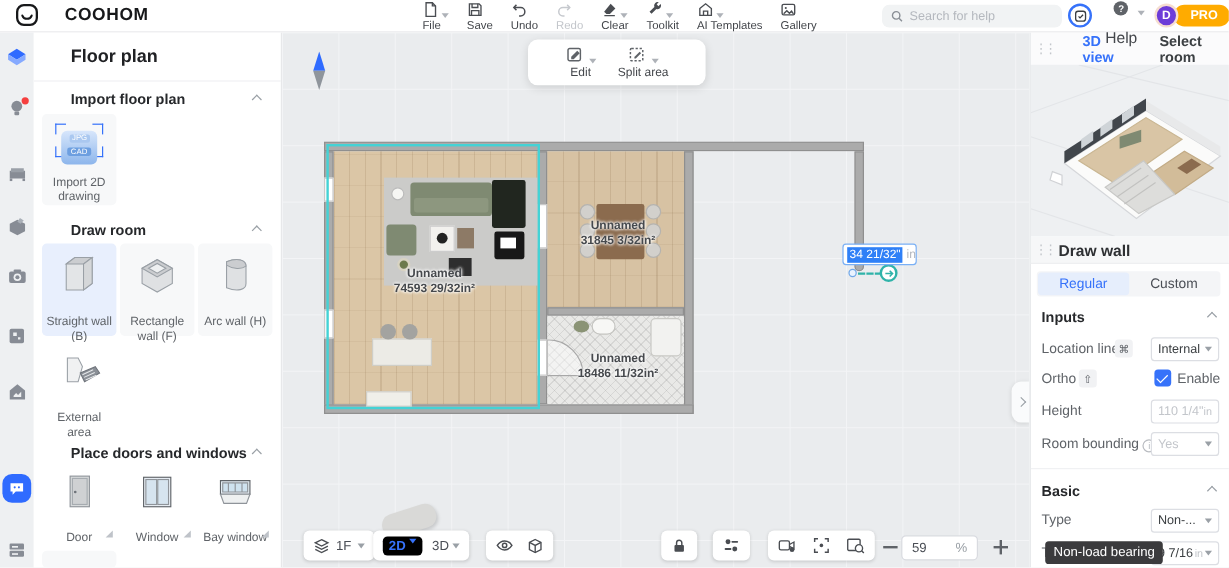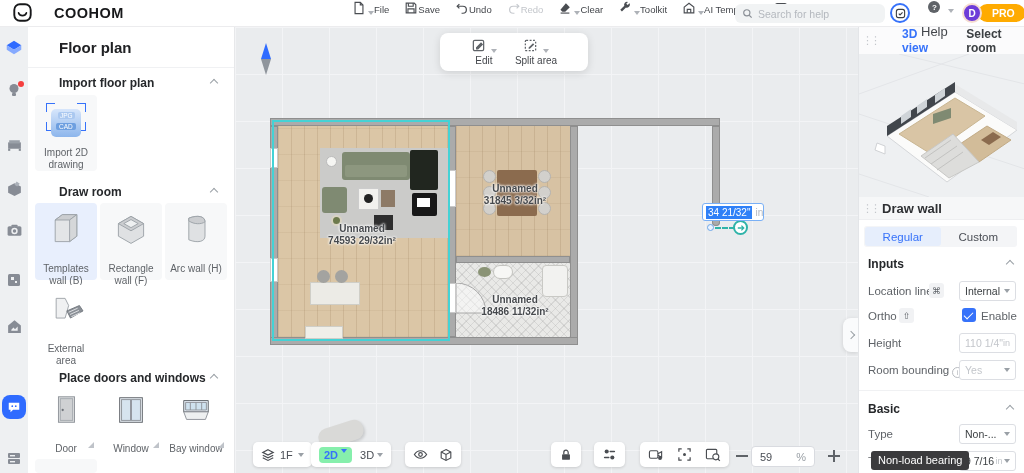--- a/index.html
+++ b/index.html
@@ -6,21 +6,21 @@
   html,body{width:1024px;height:473px;overflow:hidden}
   body{font-family:"Liberation Sans",sans-serif;background:#fff;position:relative;font-size:12px;color:#3c4043}
   .abs{position:absolute}
   svg{display:block}
   
   #topbar{position:absolute;left:0;top:0;width:1024px;height:27px;background:#fff;border-bottom:1px solid #ececee;z-index:50}
   .logo{position:absolute;left:13px;top:3px;display:flex;align-items:center;gap:22px}
   .logo-text{font-weight:bold;font-size:14.5px;letter-spacing:.5px;color:#17181a}
   .unlock{position:absolute;left:120px;top:3px;height:21px;display:flex;align-items:center;gap:6px;padding:0 12px;background:#fff;border:1px solid #e4e6e9;border-radius:6px;box-shadow:0 1px 2px rgba(0,0,0,.05);font-size:11px;color:#3c4043}
   #menu{position:absolute;left:352px;top:1px;display:flex;gap:15px}
-  .mitem{display:flex;align-items:flex-end;cursor:pointer}
+  .mitem{display:flex;flex-direction:column;align-items:flex-start;cursor:pointer}
   .mico{display:flex;align-items:flex-end;gap:2px;height:14px}
   .mlabel{font-size:9.5px;color:#43464b;margin-top:1px;white-space:nowrap}
   .mitem.disabled .mlabel{color:#c3c6cb}
   .tri{width:0;height:0;border-left:3px solid transparent;border-right:3px solid transparent;border-top:4px solid #aeb2b8}
   .searchbox{position:absolute;left:735px;top:4px;width:150px;height:19px;background:#f1f3f4;border-radius:6px;display:flex;align-items:center;gap:5px;padding:0 7px}
   .searchbox input{border:0;background:transparent;outline:0;font-size:10.5px;width:118px;color:#3c4043;font-family:"Liberation Sans",sans-serif}
   .searchbox input::placeholder{color:#b4b8be}
   .boardring{position:absolute;left:890px;top:3px;width:20px;height:20px;border:2px solid #3672fa;border-radius:50%;display:flex;align-items:center;justify-content:center}
   .helpwrap{position:absolute;left:921px;top:1px;display:flex;flex-direction:column;align-items:center}
   .helpq{width:12px;height:12px;border-radius:50%;background:#5f6368;color:#fff;font-size:8px;font-weight:bold;display:flex;align-items:center;justify-content:center}
@@ -57,21 +57,21 @@
   .wood{background-color:#dbc6a6;background-image:repeating-linear-gradient(90deg,rgba(128,96,60,.16) 0 1px,transparent 1px 13px),repeating-linear-gradient(0deg,rgba(128,96,60,.08) 0 1px,transparent 1px 26px)}
   .bathfloor{background-color:#e9e9e7;background-image:repeating-linear-gradient(45deg,rgba(150,150,150,.22) 0 1px,transparent 1px 6px),repeating-linear-gradient(-45deg,rgba(150,150,150,.22) 0 1px,transparent 1px 6px)}
   .sel{position:absolute;border:2.5px solid #44d2d5;pointer-events:none;z-index:6}
   .rlabel{position:absolute;transform:translateX(-50%);text-align:center;font-size:10px;font-weight:bold;color:#46494d;line-height:12px;white-space:nowrap;text-shadow:0 0 2px #fff,0 0 3px #fff,0 0 3px #fff;z-index:5}
   .furn{position:absolute}
   .chair{position:absolute;width:13px;height:13px;border-radius:50%;background:#d2d0cc;border:1px solid #b5b3af}
   .floatbar{position:absolute;left:205px;top:6px;width:148px;height:38px;background:#fff;border-radius:8px;box-shadow:0 2px 8px rgba(0,0,0,.12);display:flex;align-items:center;justify-content:center;gap:18px;z-index:12}
   .fitem{display:flex;flex-direction:column;align-items:center;cursor:pointer}
   .fitem .mlabel{font-size:10px;margin-top:2px}
   .pill{position:absolute;height:25px;background:#fff;border-radius:5px;box-shadow:0 1px 3px rgba(0,0,0,.14);display:flex;align-items:center;gap:5px;padding:0 8px;font-size:11px;color:#4a4e55;z-index:12}
-  .chip2d{background:#86efac;color:#3672fa;font-weight:bold;border-radius:4px;padding:2px 5px;display:flex;align-items:flex-start;gap:3px}
+  .chip2d{background:#000000;color:#3672fa;font-weight:bold;border-radius:4px;padding:2px 5px;display:flex;align-items:flex-start;gap:3px}
   .tri-b{width:0;height:0;border-left:3.5px solid transparent;border-right:3.5px solid transparent;border-top:4.5px solid #3672fa}
   .tri-g{width:0;height:0;border-left:3.5px solid transparent;border-right:3.5px solid transparent;border-top:4.5px solid #9aa0a6}
   .zoombox{position:absolute;left:516px;top:419px;width:64px;height:21px;background:#fff;border:1px solid #d9dbe0;border-radius:4px;display:flex;align-items:center;justify-content:space-between;padding:0 8px;font-size:11px;color:#4a4e55;z-index:12}
   .minusbtn,.plusbtn{position:absolute;top:422px;width:14px;height:14px;z-index:12;cursor:pointer}
   .hbar{position:absolute;left:1px;top:6px;width:12px;height:2px;background:#5f6368}
   .vbar{position:absolute;left:6px;top:1px;width:2px;height:12px;background:#5f6368}
   .measure{position:absolute;left:467px;top:176px;width:62px;height:18px;background:#fff;border:1.5px solid #7ab0f5;border-radius:3px;display:flex;align-items:center;padding:0 3px;gap:3px;font-size:10px;z-index:14}
   .mval{background:#2f80f7;color:#fff;padding:0 2px;line-height:13px;white-space:nowrap}
   .munit{color:#b4b8be}
   .handle-line{position:absolute;left:480px;top:200px;width:20px;border-top:2px dashed #2fb3a9;z-index:13}
@@ -323,21 +323,21 @@
   <div class="shead" style="top:158px">Draw room</div>
   <span class="chev up abs" style="left:183px;top:162px"></span>
   <div class="tile selected" style="left:7px;top:176px;height:77px">
     <span>
       <svg width="40" height="36" viewBox="0 0 44 40">
           <path d="M10 10l8-6h16v24l-8 6H10z" fill="#e3e5e7" stroke="#9aa0a6"></path>
           <path d="M10 10l8-6h16l-8 6z" fill="#cbcdd0" stroke="#9aa0a6"></path>
           <path d="M34 4v24l-8 6V10z" fill="#d5d7d9" stroke="#9aa0a6"></path>
         </svg>
     </span>
-    <div class="tlabel">Templates wall (B)</div>
+    <div class="tlabel">Straight wall (B)</div>
   </div>
   <div class="tile" style="left:72px;top:176px;height:77px">
     <span>
       <svg width="40" height="36" viewBox="0 0 44 40">
           <path d="M8 14 22 6l14 8v14l-14 8-14-8z" fill="#dfe1e3" stroke="#9aa0a6"></path>
           <path d="M8 14 22 22l14-8-14-8z" fill="#cbcdd0" stroke="#9aa0a6"></path>
           <path d="M14 14l8-4.5 8 4.5-8 4.5z" fill="#eef0f1" stroke="#9aa0a6"></path>
         </svg>
     </span>
     <div class="tlabel">Rectangle wall (F)</div>

